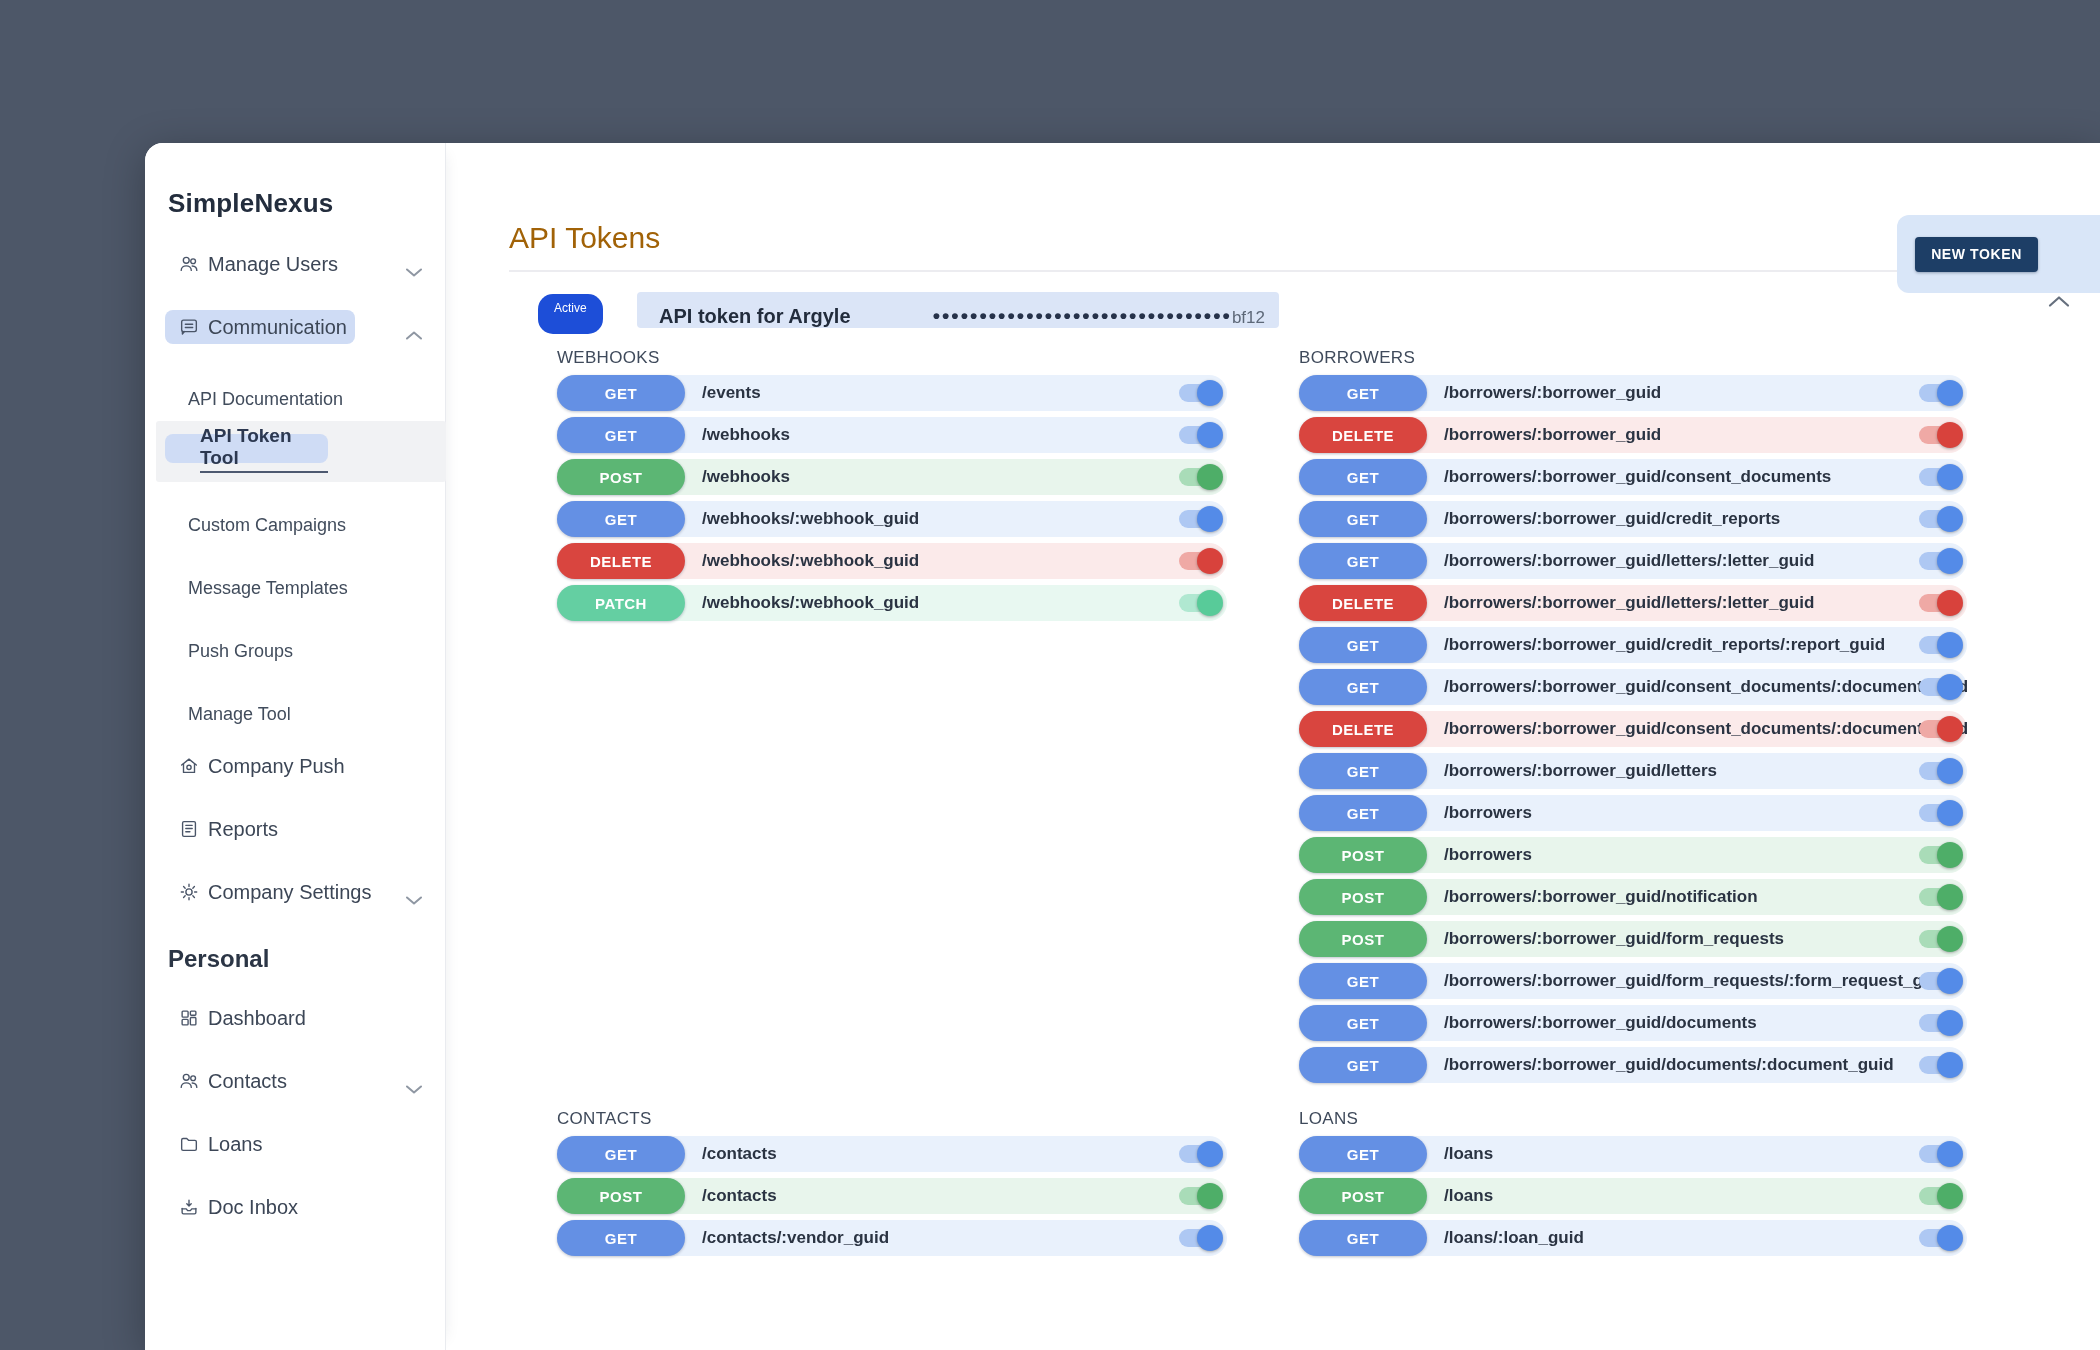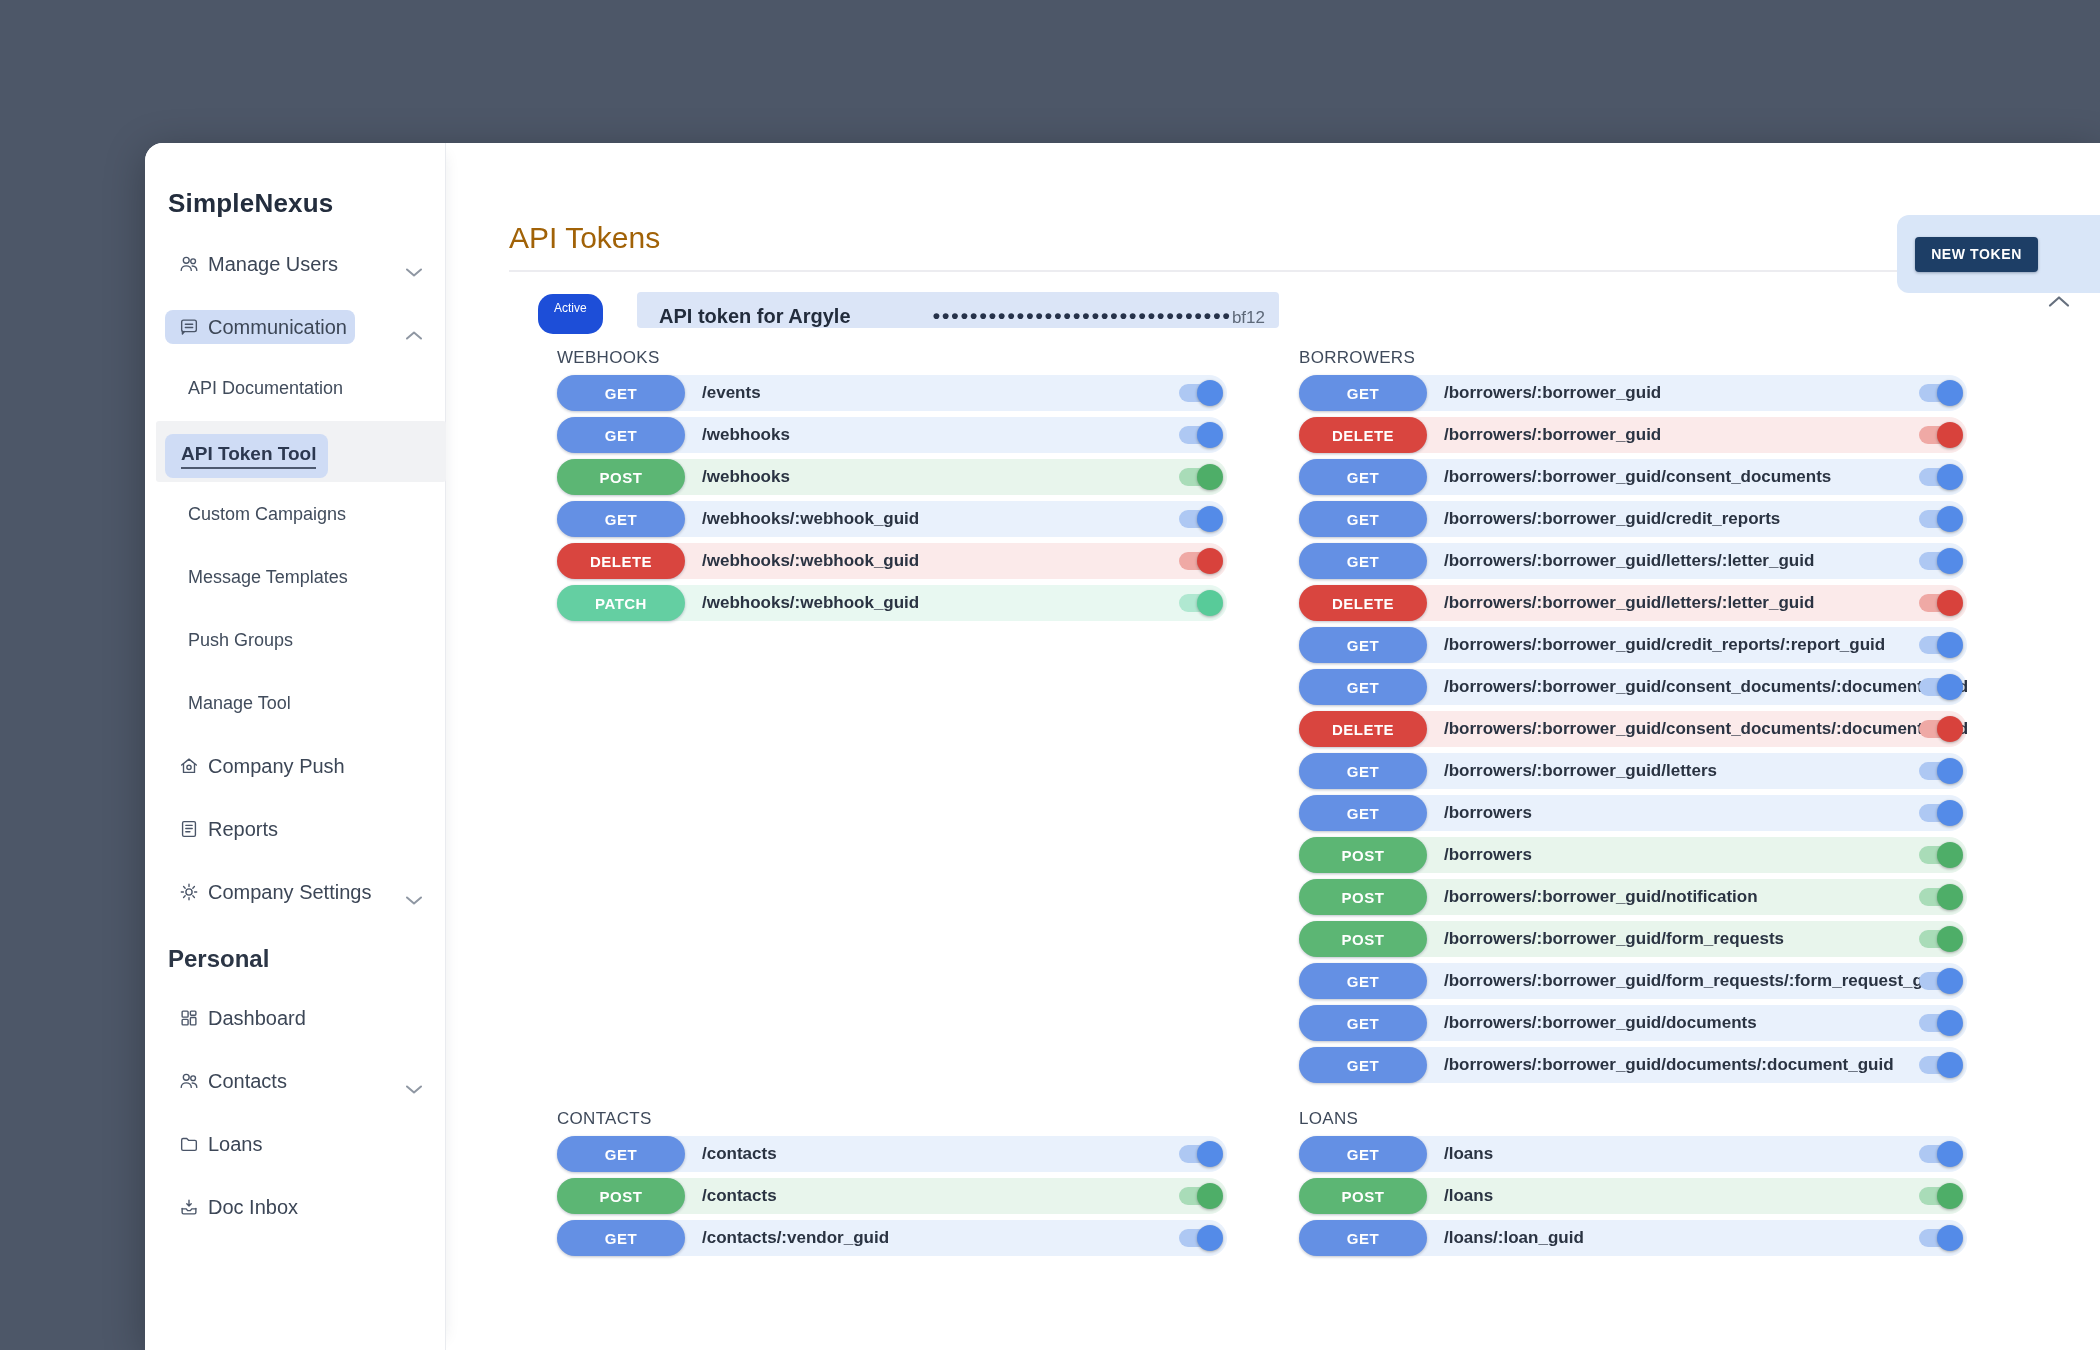--- a/index.html
+++ b/index.html
@@ -35,33 +35,33 @@
     background:#cfdcf5; border-radius:8px; z-index:0;
   }
   .side-item .ic { width:22px; height:22px; margin-right:8px; flex:0 0 22px;
     display:flex; align-items:center; justify-content:center; position:relative; z-index:1; }
   .side-item .ic svg { stroke:#4a5568; fill:none; stroke-width:1.5; stroke-linecap:round; stroke-linejoin:round; }
   .side-item .lbl { position:relative; z-index:1; }
   .side-item .chev {
     position:absolute; left:261px; top:50%; margin-top:-5px; z-index:1;
   }
   .side-item .chev svg { stroke:#8f97a3; fill:none; stroke-width:2; stroke-linecap:round; stroke-linejoin:round; }
-  .side-sub { padding-left:43px; font-size:18px; color:#414c5c; }
+  .side-sub { padding-left:43px; font-size:18px; color:#414c5c;align-items:flex-end; }
   .section-hdr {
     position:absolute; left:23px; width:260px; height:44px; display:flex; align-items:center;
     font-size:24px; font-weight:bold; color:#2b3545;
   }
   .tokentool-band {
     position:absolute; left:11px; top:278px; width:290px; height:61px;
     background:#f1f2f4; border-radius:3px; cursor:pointer;
   }
   .tokentool-pill {
-    position:absolute; left:9px; top:13px; width:163px; height:44px;
+    position:absolute; left:9px; top:13px; width:163px; height:29px;
     background:#cfdcf5; border-radius:8px;
-    display:flex; align-items:center; padding-left:16px;
+    display:flex; align-items:center; padding-left:35px;
   }
   .tokentool-pill .lbl {
     font-size:19px; font-weight:bold; color:#2c3850;
     border-bottom:2px solid #4d5970; padding-bottom:2px;
   }
   
   .page-title {
     position:absolute; left:364px; top:78px;
     font-size:30px; color:#a16207; font-weight:400;
   }

